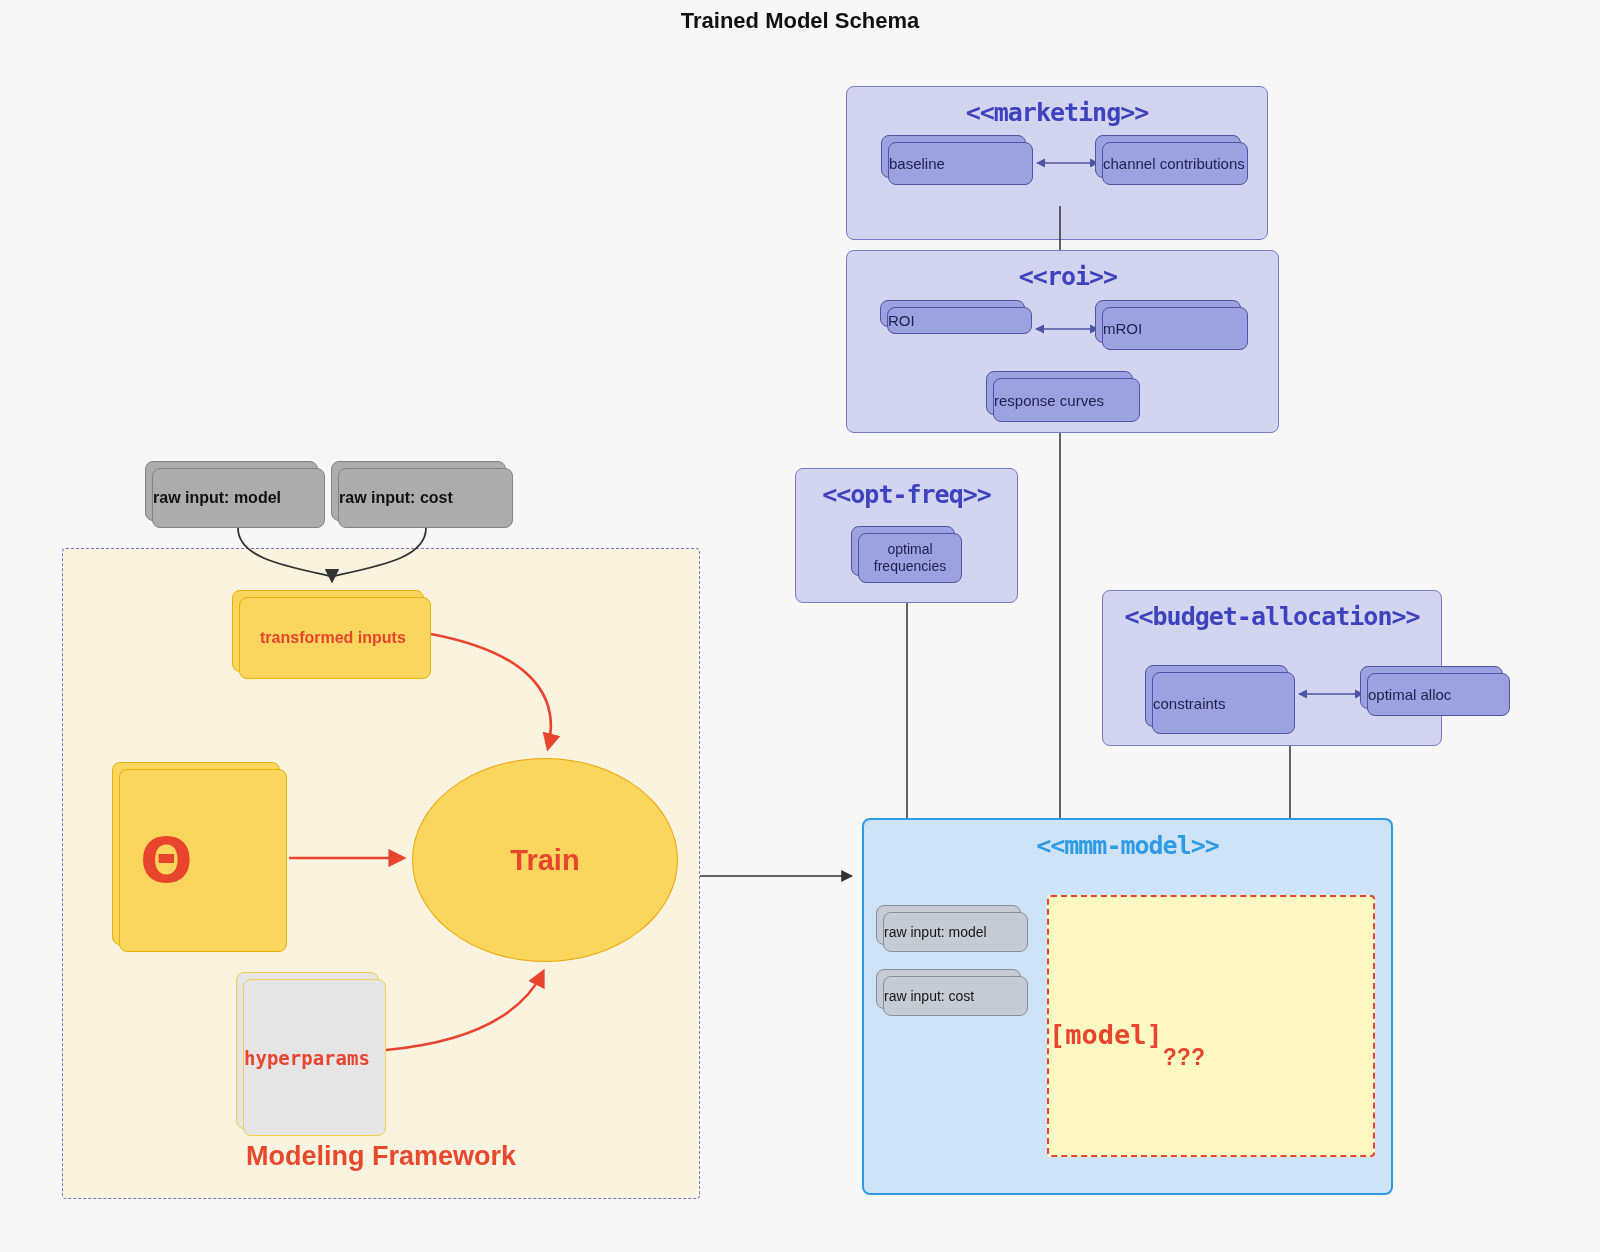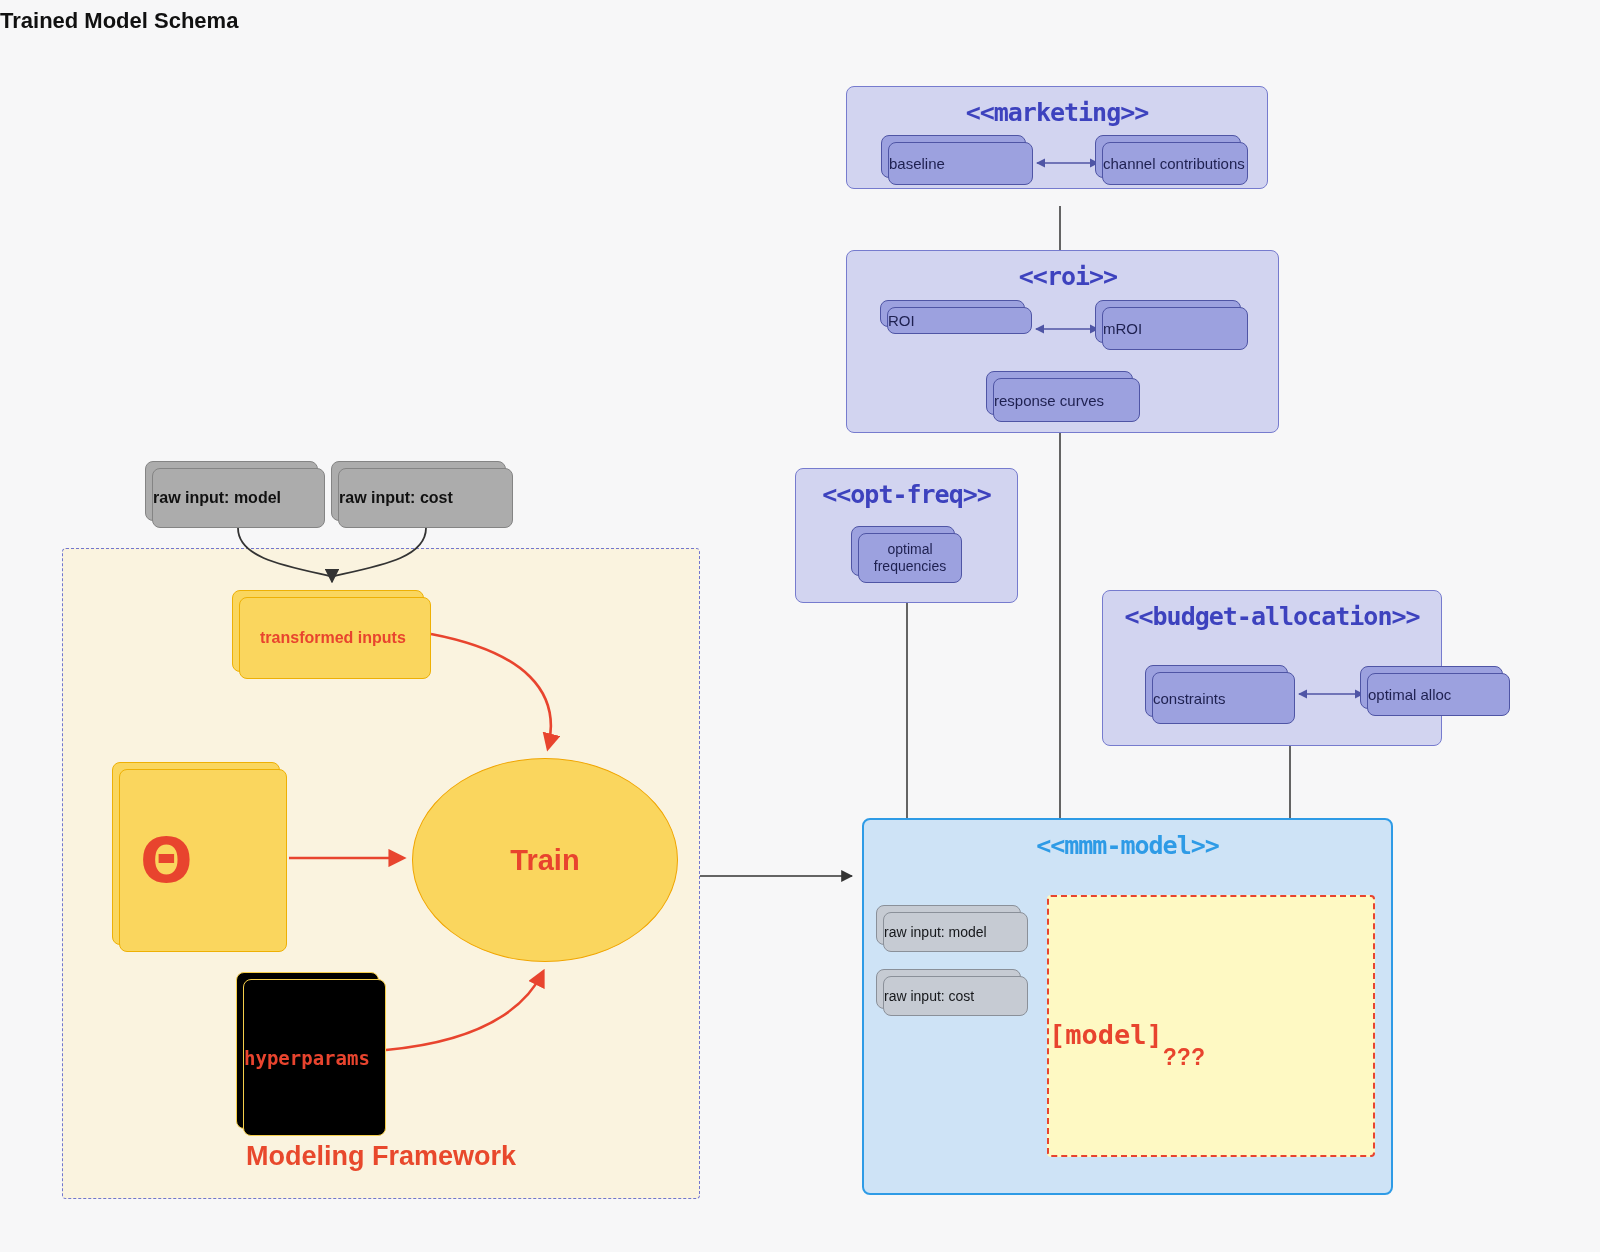--- a/index.html
+++ b/index.html
@@ -1,18 +1,18 @@
 <!DOCTYPE html>
 <html><head>
 <meta charset="utf-8">
 <style>
   html,body{margin:0;padding:0;background:#F7F7F8;}
   .canvas{position:relative;width:1600px;height:1252px;background:#F7F7F8;
           font-family:"Liberation Sans",sans-serif;overflow:hidden;}
-  .diagram-title{position:absolute;left:0;top:8px;width:1600px;text-align:left;
+  .diagram-title{position:absolute;left:0;top:8px;width:1600px;text-align:center;
           font-size:22px;font-weight:bold;color:#111;}
   
   .group{position:absolute;border-radius:8px;z-index:1;box-sizing:border-box;}
   .group-lav{background:#D2D4F0;border:1.5px solid #767BCE;}
   .gtitle{width:100%;text-align:center;padding-top:11px;
           font-family:"DejaVu Sans Mono","Liberation Mono",monospace;
           font-weight:bold;font-size:25px;color:#3D42BE;letter-spacing:-1px;}
   .group-mmm{background:#CEE3F6;border:2px solid #2E9BE6;}
   .group-mmm .gtitle{color:#2E9BE6;}
   .group-framework{background:#FAF3DF;border:1.5px dashed #7176CF;border-radius:4px;}
@@ -26,42 +26,42 @@
          border-radius:8px;box-sizing:border-box;}
   .back{transform:translate(-7px,-7px);}
   .face{display:flex;align-items:center;justify-content:flex-start;text-align:center;}
   .purple .layer{background:#9CA1DF;border:1.5px solid #4F55A5;}
   .purple .face{font-size:15px;color:#1E2050;}
   .gray1 .layer{background:#ACACAC;border:1.5px solid #848484;}
   .gray1 .face{font-size:16px;font-weight:bold;color:#111;}
   .gray2 .layer{background:#C6CBD3;border:1.5px solid #8A9099;}
   .gray2 .face{font-size:14px;color:#15171a;}
   .yellow .layer{background:#FAD65E;border:1.5px solid #EEB004;padding-left:20px;}
-  .yellow-light .layer{background:#000000;border:1.5px solid #F5CE4A;}
+  .yellow-light .layer{background:#e5e5e5;border:1.5px solid #F5CE4A;}
   .red-text{color:#E8442E;font-weight:bold;}
   .node-transformed .face{font-size:16px;}
   .node-theta .face{font-size:62px;font-family:"DejaVu Sans",sans-serif;}
   .node-hyper .face{font-family:"DejaVu Sans Mono","Liberation Mono",monospace;font-size:19px;}
   .ellipse{background:#FAD65E;border:1.5px solid #F0A500;border-radius:50%;
           display:flex;align-items:center;justify-content:center;}
   .ellipse span{font-size:29px;font-weight:bold;color:#E8442E;}
   .model-box{background:#fef9c3;border:2.5px dashed #E8442E;border-radius:4px;
           display:flex;flex-direction:row;align-items:center;}
   .model-box .mtitle{margin-top:16px;font-family:"DejaVu Sans Mono","Liberation Mono",monospace;
           font-size:27px;font-weight:bold;color:#E8442E;}
   .model-box .mbody{margin-top:62px;font-size:23px;font-weight:bold;color:#E8442E;}
 </style>
 </head>
 <body>
 
 <div class="canvas">
 
   <div class="diagram-title">Trained Model Schema</div>
 
-  <div class="group group-lav" style="left:846px;top:86px;width:422px;height:103px;">
+  <div class="group group-lav" style="left:846px;top:86px;width:422px;height:154px;">
     <div class="gtitle">&lt;&lt;marketing&gt;&gt;</div>
   </div>
 
   <div class="group group-lav" style="left:846px;top:250px;width:433px;height:183px;padding-left:11px;">
     <div class="gtitle">&lt;&lt;roi&gt;&gt;</div>
   </div>
 
   <div class="group group-lav" style="left:795px;top:468px;width:223px;height:135px;">
     <div class="gtitle">&lt;&lt;opt-freq&gt;&gt;</div>
   </div>
@@ -143,21 +143,21 @@
       </div>
   </div>
 
   <div class="node purple" style="left:858px;top:533px;width:104px;height:50px;">
     <div class="layer back"></div>
     <div class="layer face" style="font-size:14px;line-height:1.25;">
         <span>optimal frequencies</span>
       </div>
   </div>
 
-  <div class="node purple" style="left:1152px;top:672px;width:143px;height:52px;">
+  <div class="node purple" style="left:1152px;top:672px;width:143px;height:62px;">
     <div class="layer back"></div>
     <div class="layer face">
         <span>constraints</span>
       </div>
   </div>
   <div class="node purple" style="left:1367px;top:673px;width:143px;height:43px;">
     <div class="layer back"></div>
     <div class="layer face">
         <span>optimal alloc</span>
       </div>

